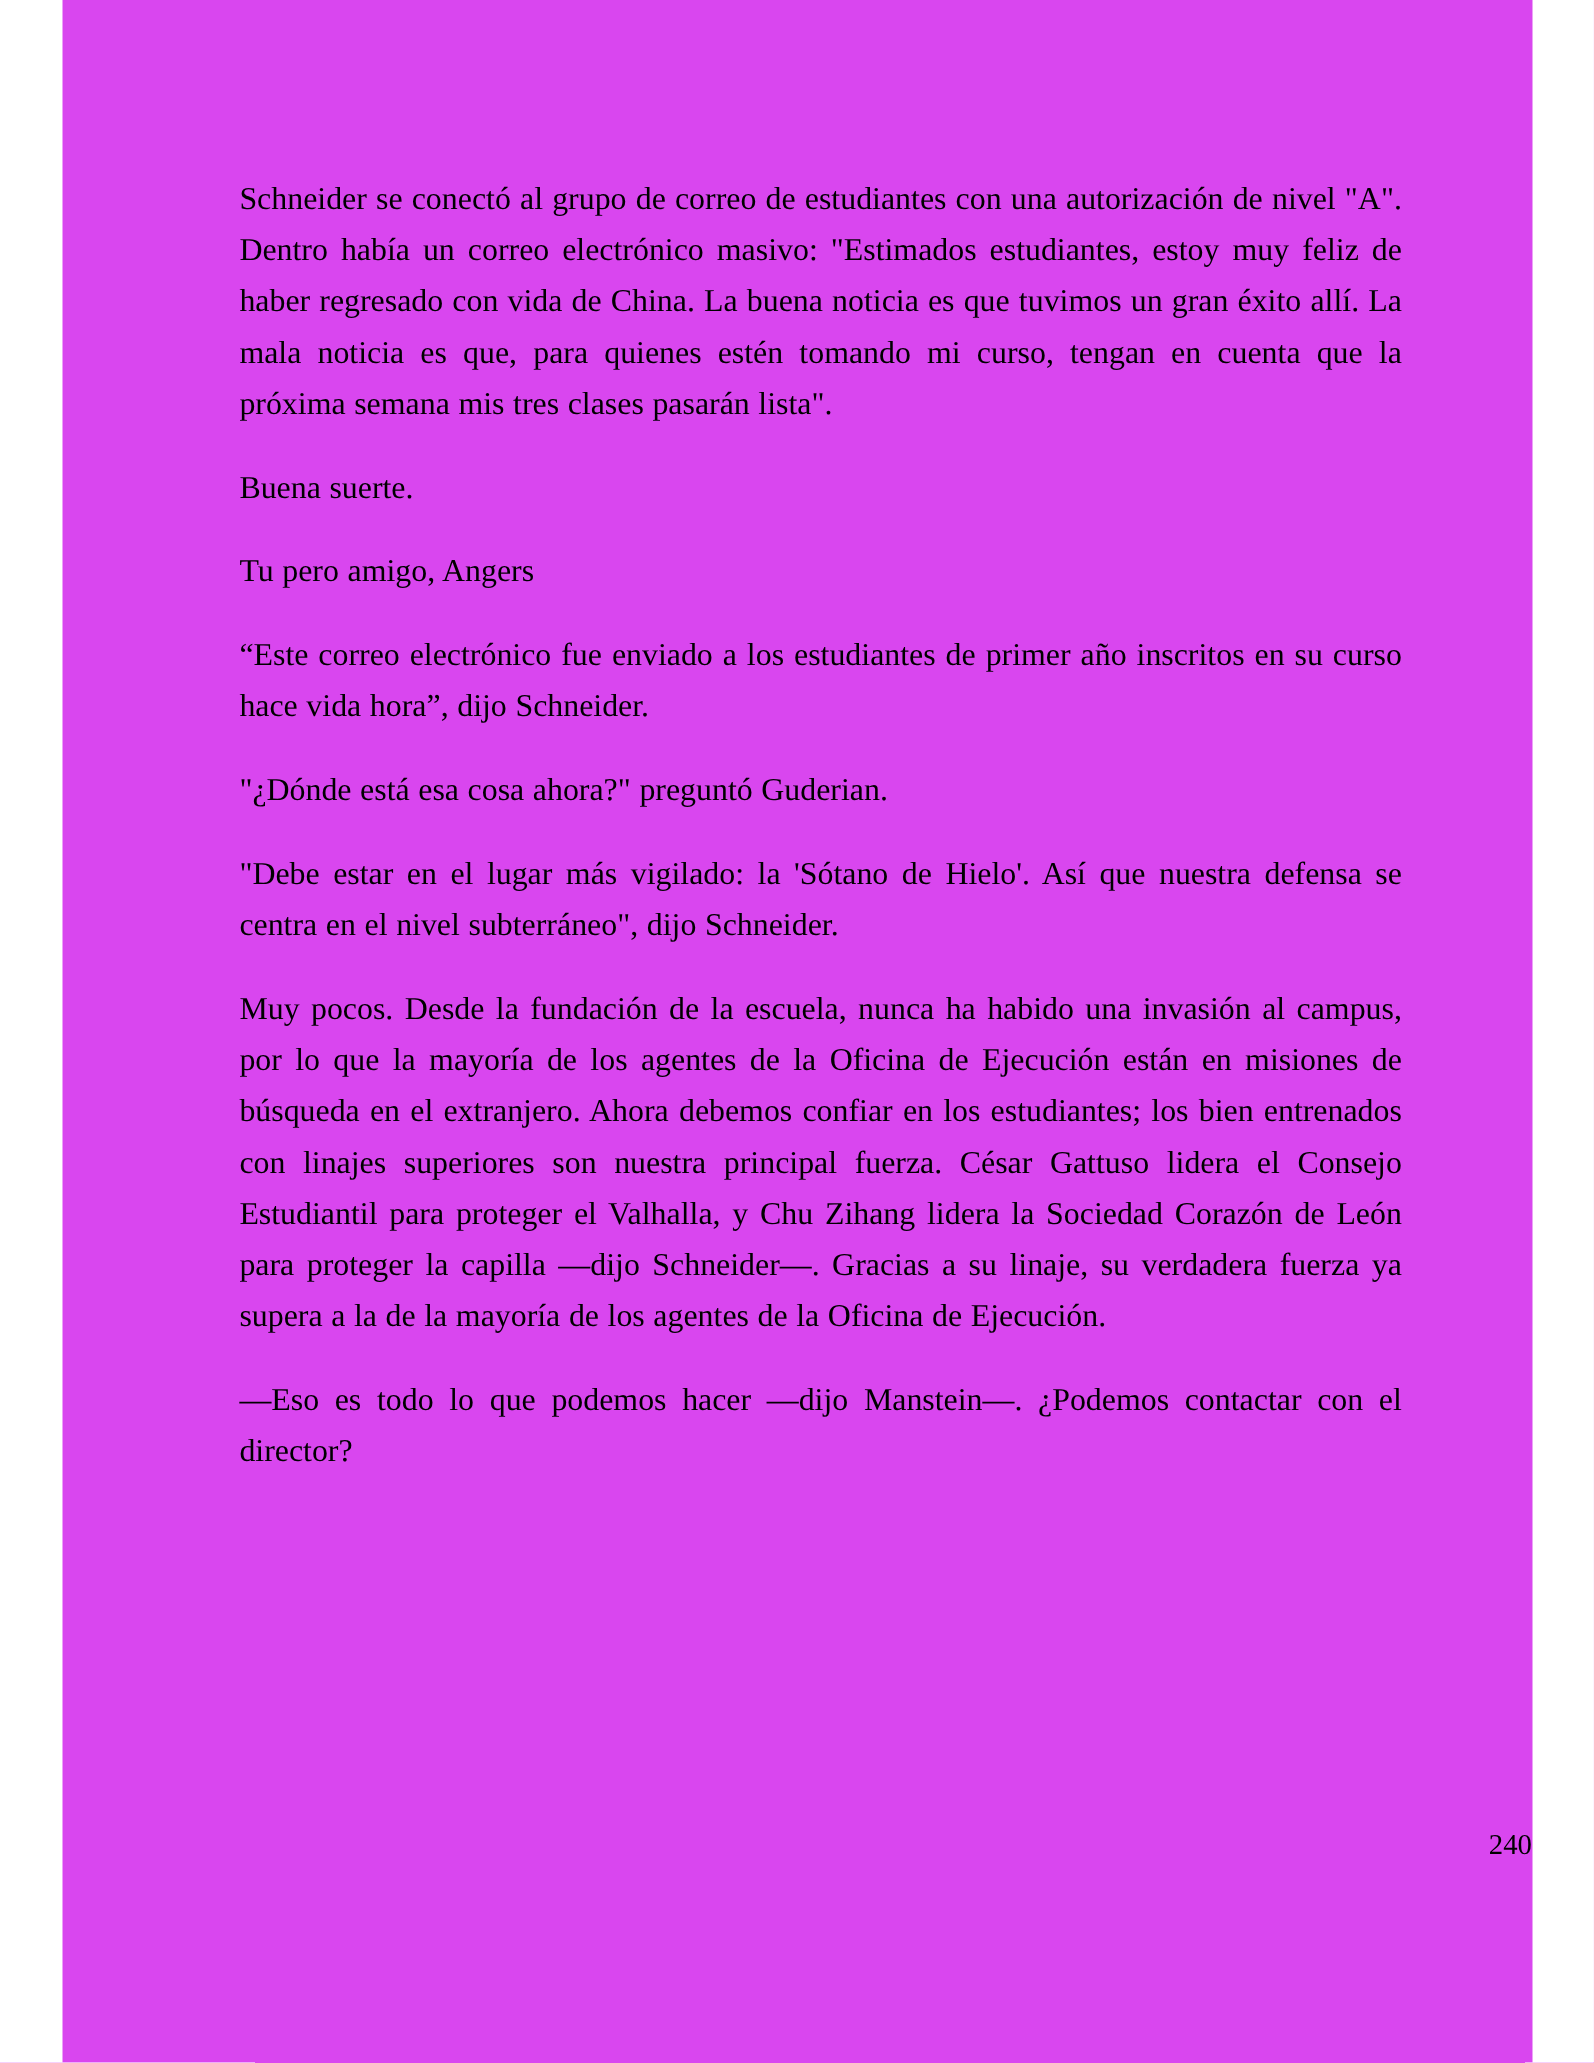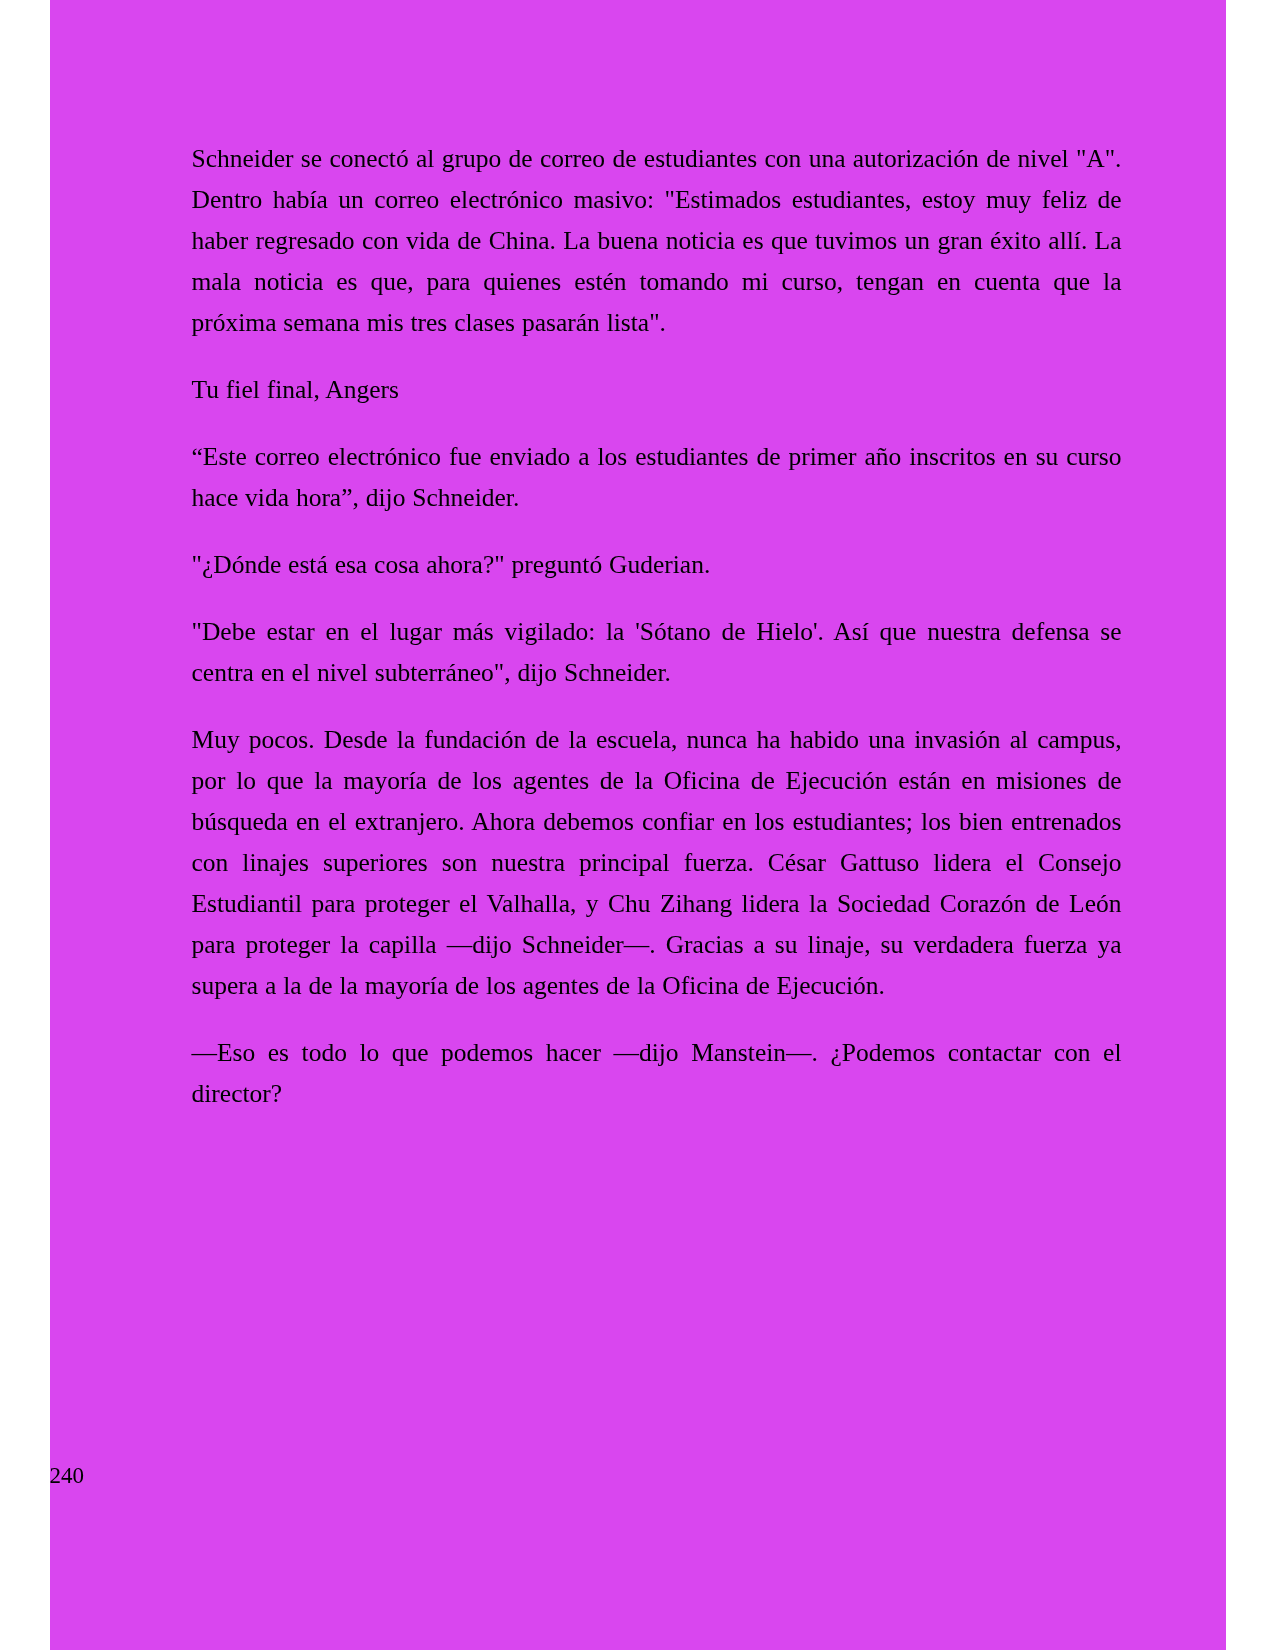--- a/index.html
+++ b/index.html
@@ -33,35 +33,36 @@
     word-spacing: 0.02em;
   }
   .para:last-child {
     margin-bottom: 13px;
   }
   .page-number {
     position: absolute;
     left: 0;
     right: 0;
     top: 1462px;
-    text-align: left;
+    text-align: right;
     font-size: 23px;
     line-height: 28px;
     font-family: "Liberation Serif", "DejaVu Serif", serif;
     color: #000000;
   }
 </style>
 </head>
 <body>
 
 <div class="page">
 
   <div class="content">
     <p class="para">Schneider se conectó al grupo de correo de estudiantes con una autorización de nivel "A". Dentro había un correo electrónico masivo: "Estimados estudiantes, estoy muy feliz de haber regresado con vida de China. La buena noticia es que tuvimos un gran éxito allí. La mala noticia es que, para quienes estén tomando mi curso, tengan en cuenta que la próxima semana mis tres clases pasarán lista".</p>
-    <p class="para">Tu fiel final, Angers</p>
+    <p class="para">Buena suerte.</p>
+    <p class="para">Tu pero amigo, Angers</p>
     <p class="para">“Este correo electrónico fue enviado a los estudiantes de primer año inscritos en su curso hace vida hora”, dijo Schneider.</p>
     <p class="para">"¿Dónde está esa cosa ahora?" preguntó Guderian.</p>
     <p class="para">"Debe estar en el lugar más vigilado: la 'Sótano de Hielo'. Así que nuestra defensa se centra en el nivel subterráneo", dijo Schneider.</p>
     <p class="para">Muy pocos. Desde la fundación de la escuela, nunca ha habido una invasión al campus, por lo que la mayoría de los agentes de la Oficina de Ejecución están en misiones de búsqueda en el extranjero. Ahora debemos confiar en los estudiantes; los bien entrenados con linajes superiores son nuestra principal fuerza. César Gattuso lidera el Consejo Estudiantil para proteger el Valhalla, y Chu Zihang lidera la Sociedad Corazón de León para proteger la capilla —dijo Schneider—. Gracias a su linaje, su verdadera fuerza ya supera a la de la mayoría de los agentes de la Oficina de Ejecución.</p>
     <p class="para">—Eso es todo lo que podemos hacer —dijo Manstein—. ¿Podemos contactar con el director?</p>
   </div>
 
   <div class="page-number">240</div>
 
 </div>

